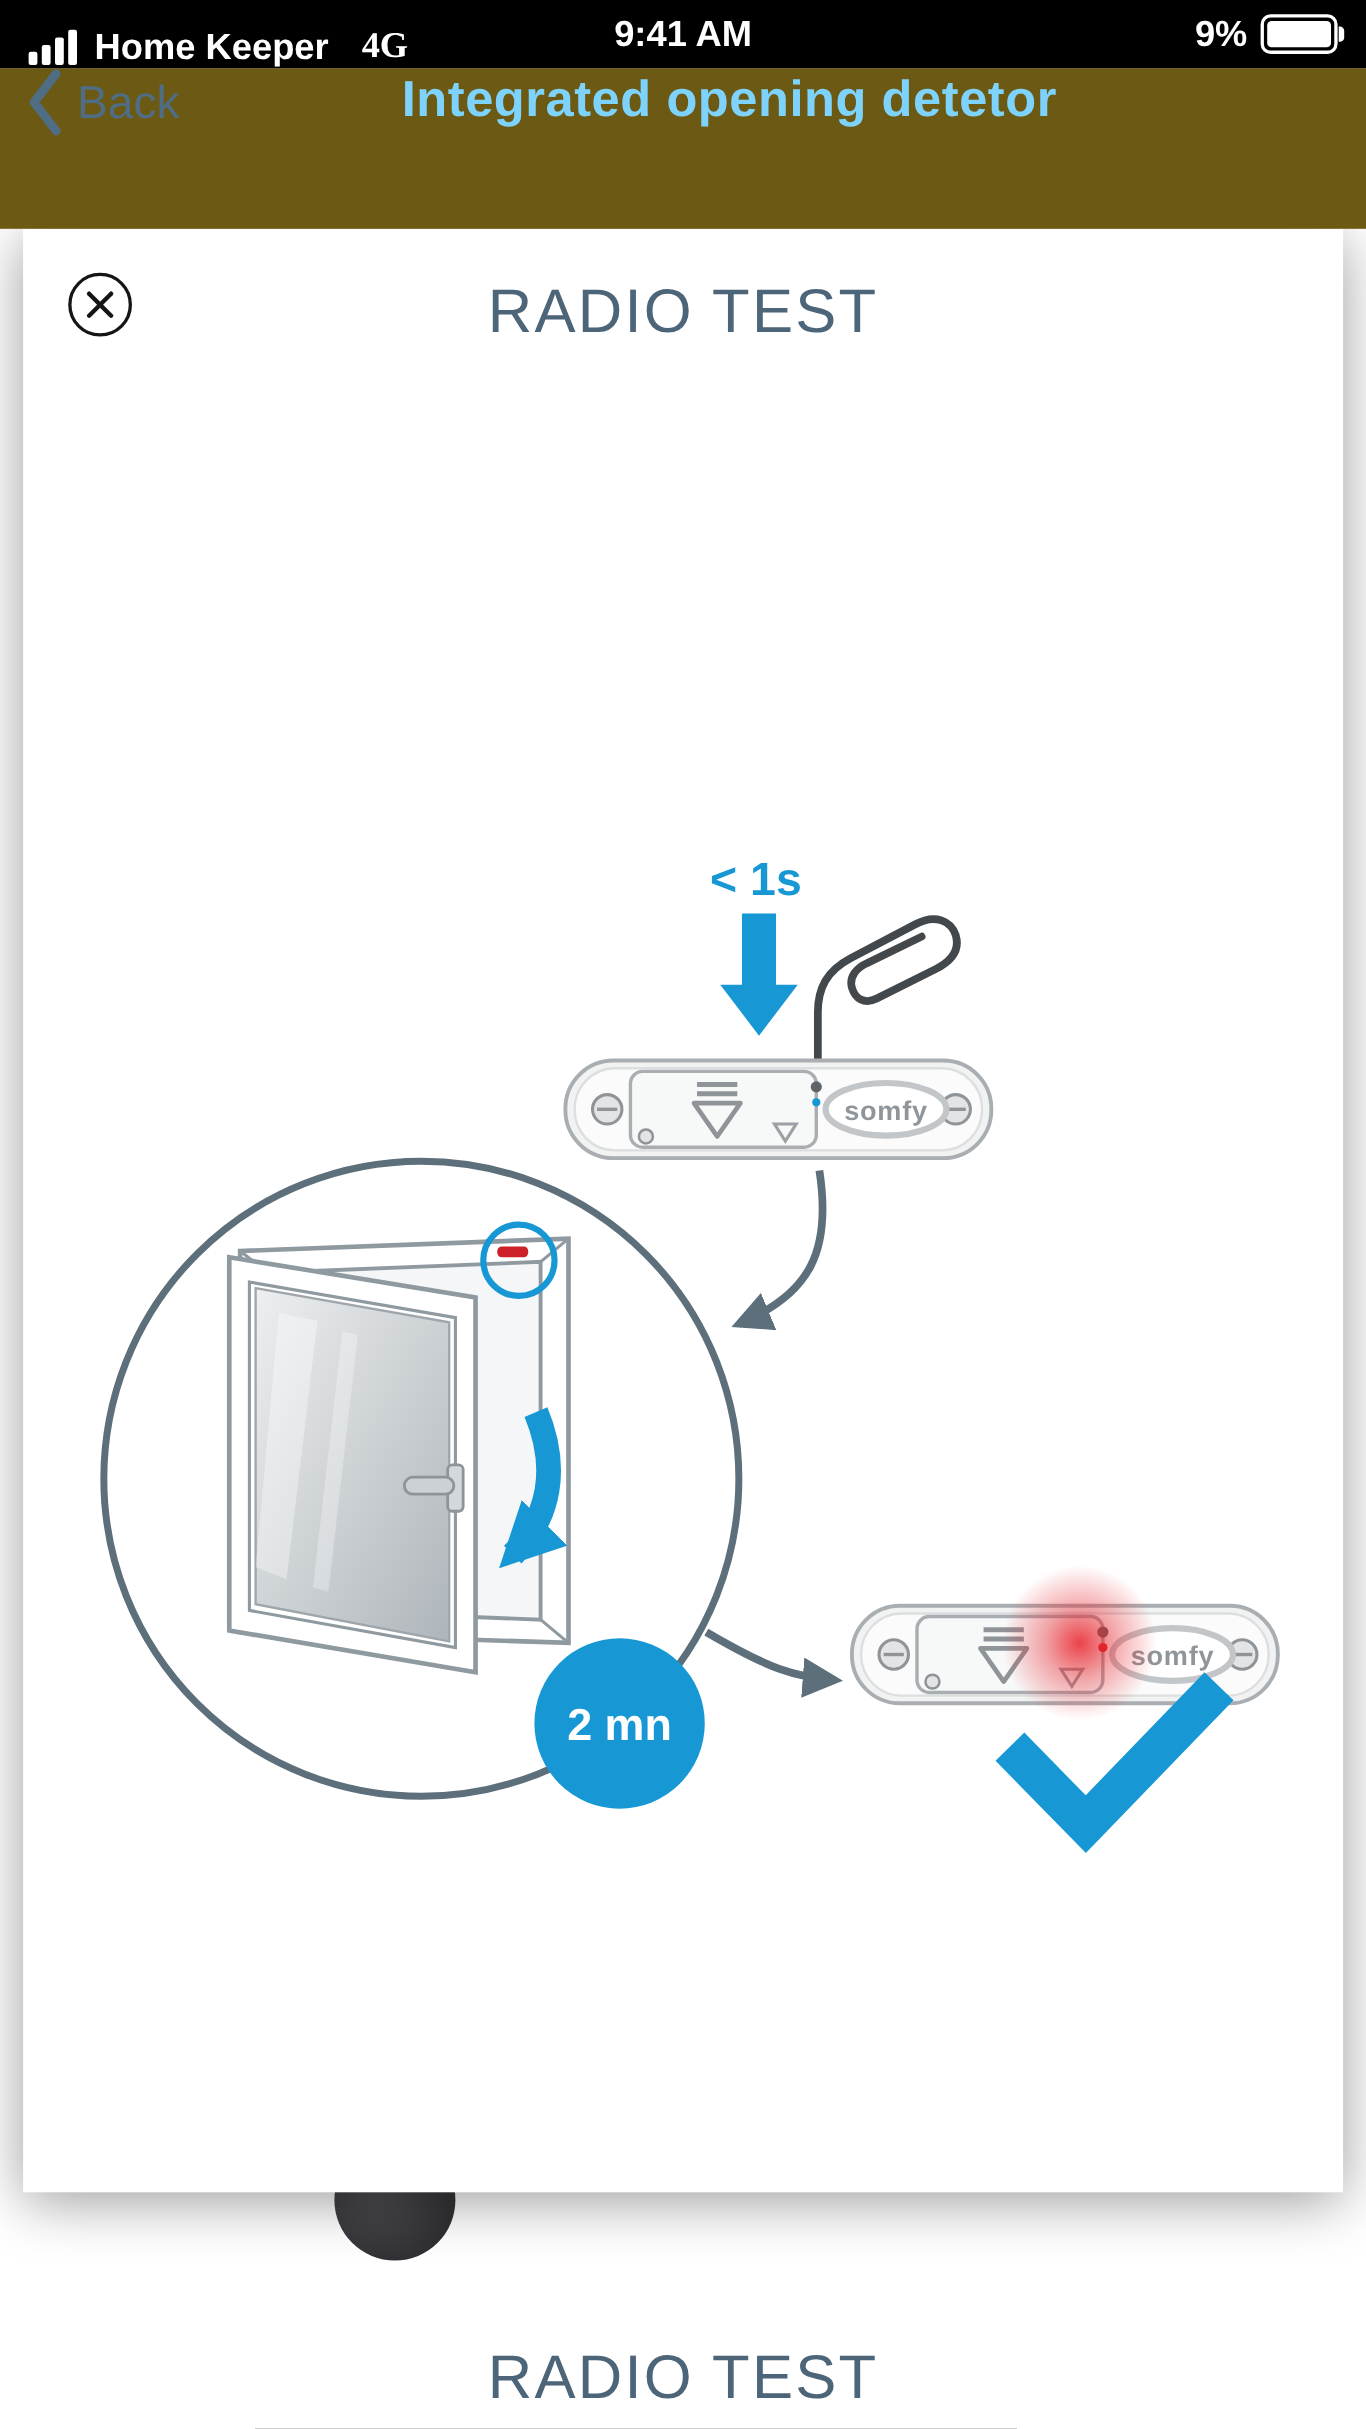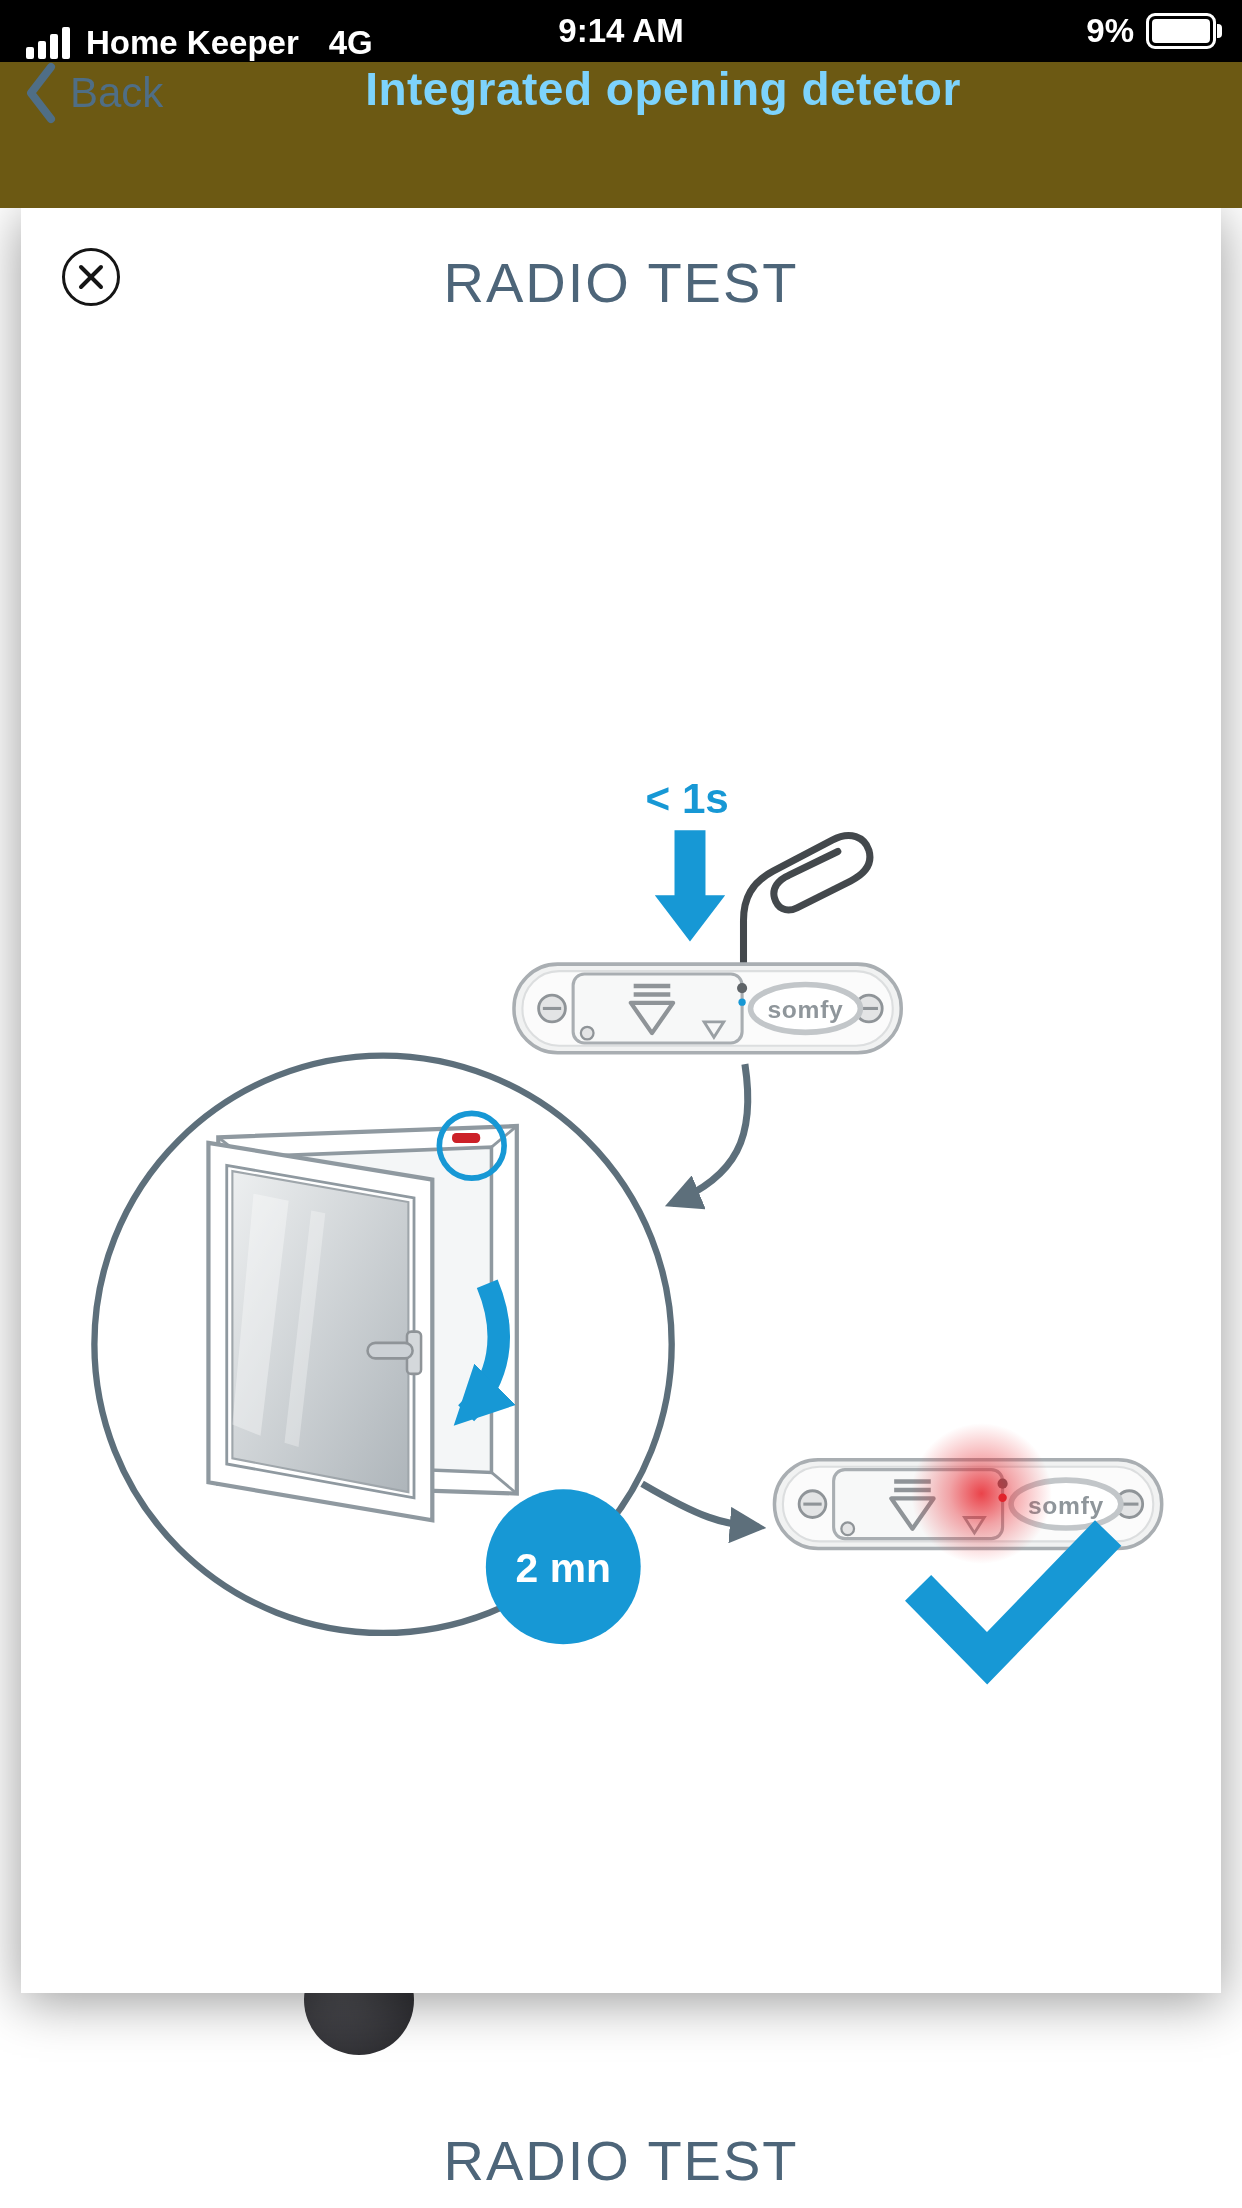--- a/index.html
+++ b/index.html
@@ -52,30 +52,30 @@
   }
   .illustration{position:absolute;left:0;top:0;width:1200px;height:1784px;}
   svg text{font-family:"Liberation Sans","DejaVu Sans",sans-serif;}
 </style>
 </head>
 <body>
 
 <div class="screen">
 
   <div class="status-bar">
-    <div class="sb-time">9:14 AM</div>
+    <div class="sb-time">9:41 AM</div>
     <div class="sb-left">
       <div class="signal">
         <span class="b1"></span>
           <span class="b2"></span>
           <span class="b3"></span>
           <span class="b4"></span>
       </div>
       <span>Home Keeper</span>
-      <span style="margin-left:14px;">4G</span>
+      <span style="margin-left:14px;font-family:Liberation Serif, serif;">4G</span>
     </div>
     <div class="sb-right">
       <span>9%</span>
       <div class="battery">
         <div class="fill"></div>
           <div class="tip"></div>
       </div>
     </div>
   </div>
 

